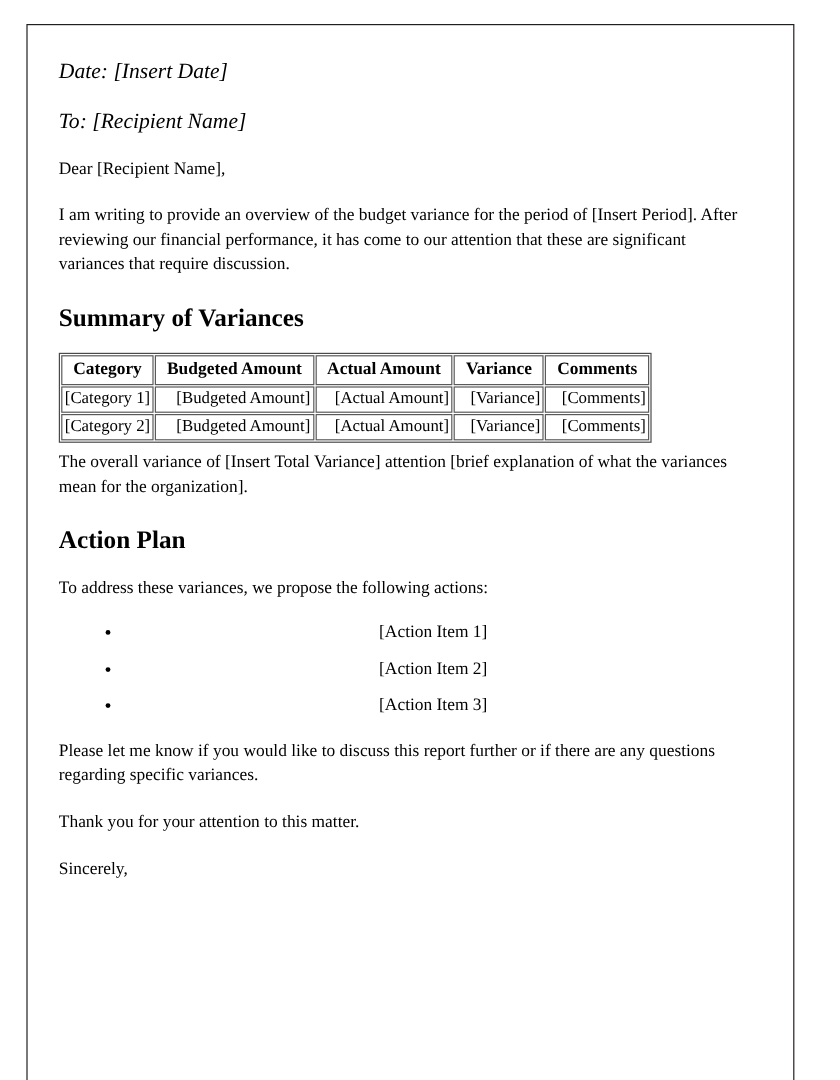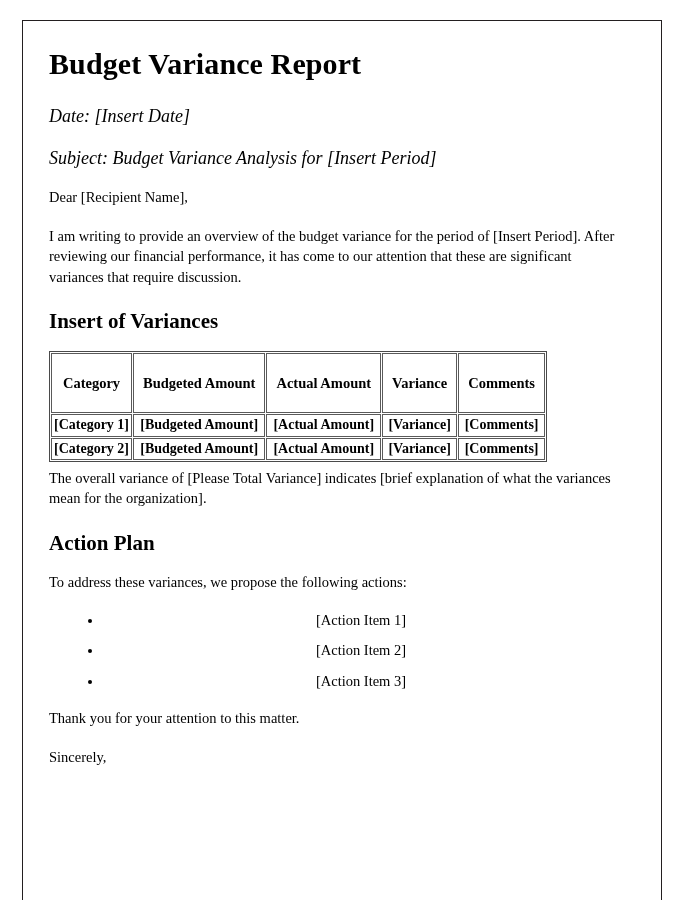--- a/index.html
+++ b/index.html
@@ -76,25 +76,26 @@
   table.variance-table th,
   table.variance-table td {
     border: 1px solid #5a5a5a;
     padding: 1px 2px;
     text-align: center;
     white-space: nowrap;
     line-height: 1.3;
   }
   table.variance-table th {
     font-weight: bold;
-    padding: 20px 9px;
+    padding: 2px 9px;
     font-size: 14.5px;
   }
   table.variance-table td {
-    font-weight: bold;
+    font-weight: normal;
+    text-align: right;
   }
 
   ul.action-list {
     margin: 14px 0 18px 0;
     padding-left: 42px;
     font-size: 14.5px;
     line-height: 1.28;
   }
   ul.action-list li {
     margin: 12px;
@@ -108,30 +109,29 @@
     margin: 0 0 18px 0;
     max-width: 580px;
   }
 </style>
 </head>
 <body>
 
 <div class="page">
   <div class="content">
 
-    <h1 class="doc-title">Budget Variance Report</h1>
 
     <p class="meta-line">Date: [Insert Date]</p>
-    <p class="meta-line">Subject: Budget Variance Analysis for [Insert Period]</p>
+    <p class="meta-line">To: [Recipient Name]</p>
 
     <p class="salutation">Dear [Recipient Name],</p>
 
     <p class="body-para">I am writing to provide an overview of the budget variance for the period of [Insert Period]. After reviewing our financial performance, it has come to our attention that these are significant variances that require discussion.</p>
 
-    <h2 class="section-heading">Insert of Variances</h2>
+    <h2 class="section-heading">Summary of Variances</h2>
 
     <table class="variance-table">
       <thead>
         <tr>
           <th>Category</th>
           <th>Budgeted Amount</th>
           <th>Actual Amount</th>
           <th>Variance</th>
           <th>Comments</th>
         </tr>
@@ -147,28 +147,29 @@
         <tr>
           <td>[Category 2]</td>
           <td>[Budgeted Amount]</td>
           <td>[Actual Amount]</td>
           <td>[Variance]</td>
           <td>[Comments]</td>
         </tr>
       </tbody>
     </table>
 
-    <p class="body-para">The overall variance of [Please Total Variance] indicates [brief explanation of what the variances mean for the organization].</p>
+    <p class="body-para">The overall variance of [Insert Total Variance] attention [brief explanation of what the variances mean for the organization].</p>
 
     <h2 class="section-heading">Action Plan</h2>
     <p class="body-para">To address these variances, we propose the following actions:</p>
 
     <ul class="action-list">
       <li>[Action Item 1]</li>
       <li>[Action Item 2]</li>
       <li>[Action Item 3]</li>
     </ul>
 
+    <p class="closing-para">Please let me know if you would like to discuss this report further or if there are any questions regarding specific variances.</p>
     <p class="closing-para">Thank you for your attention to this matter.</p>
     <p class="closing-para">Sincerely,</p>
 
   </div>
 </div>
 
 </body></html>

